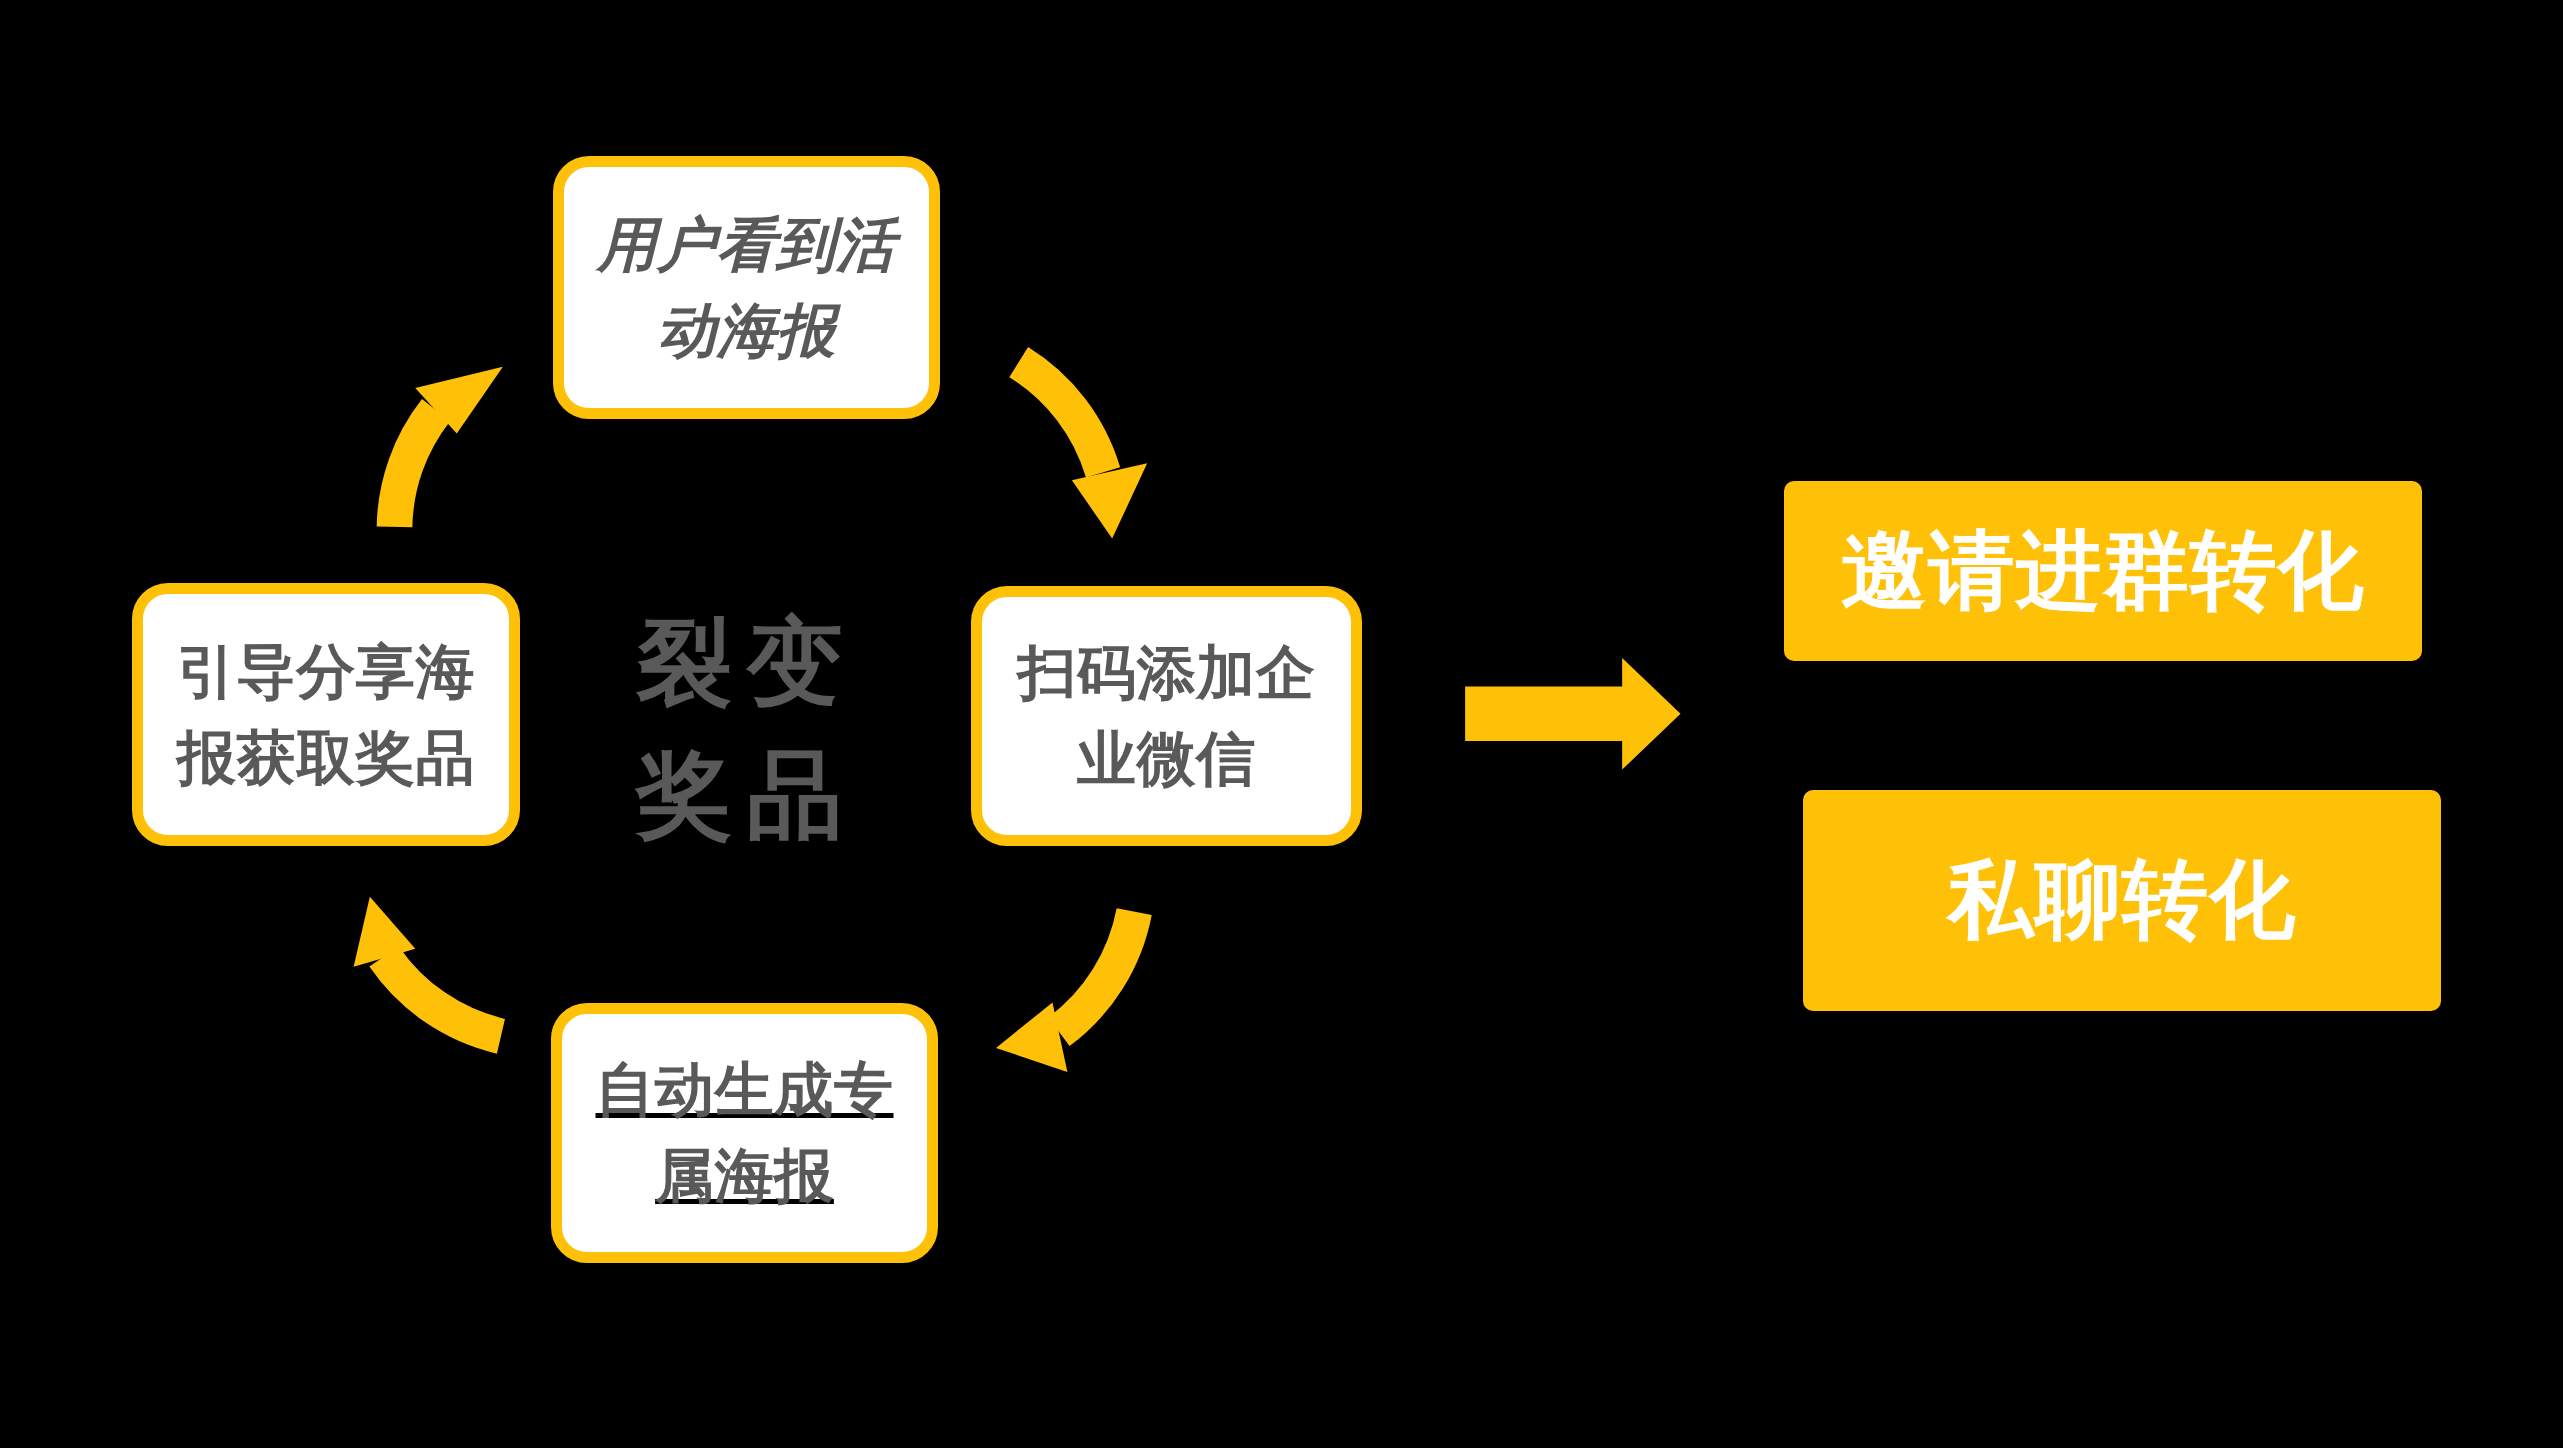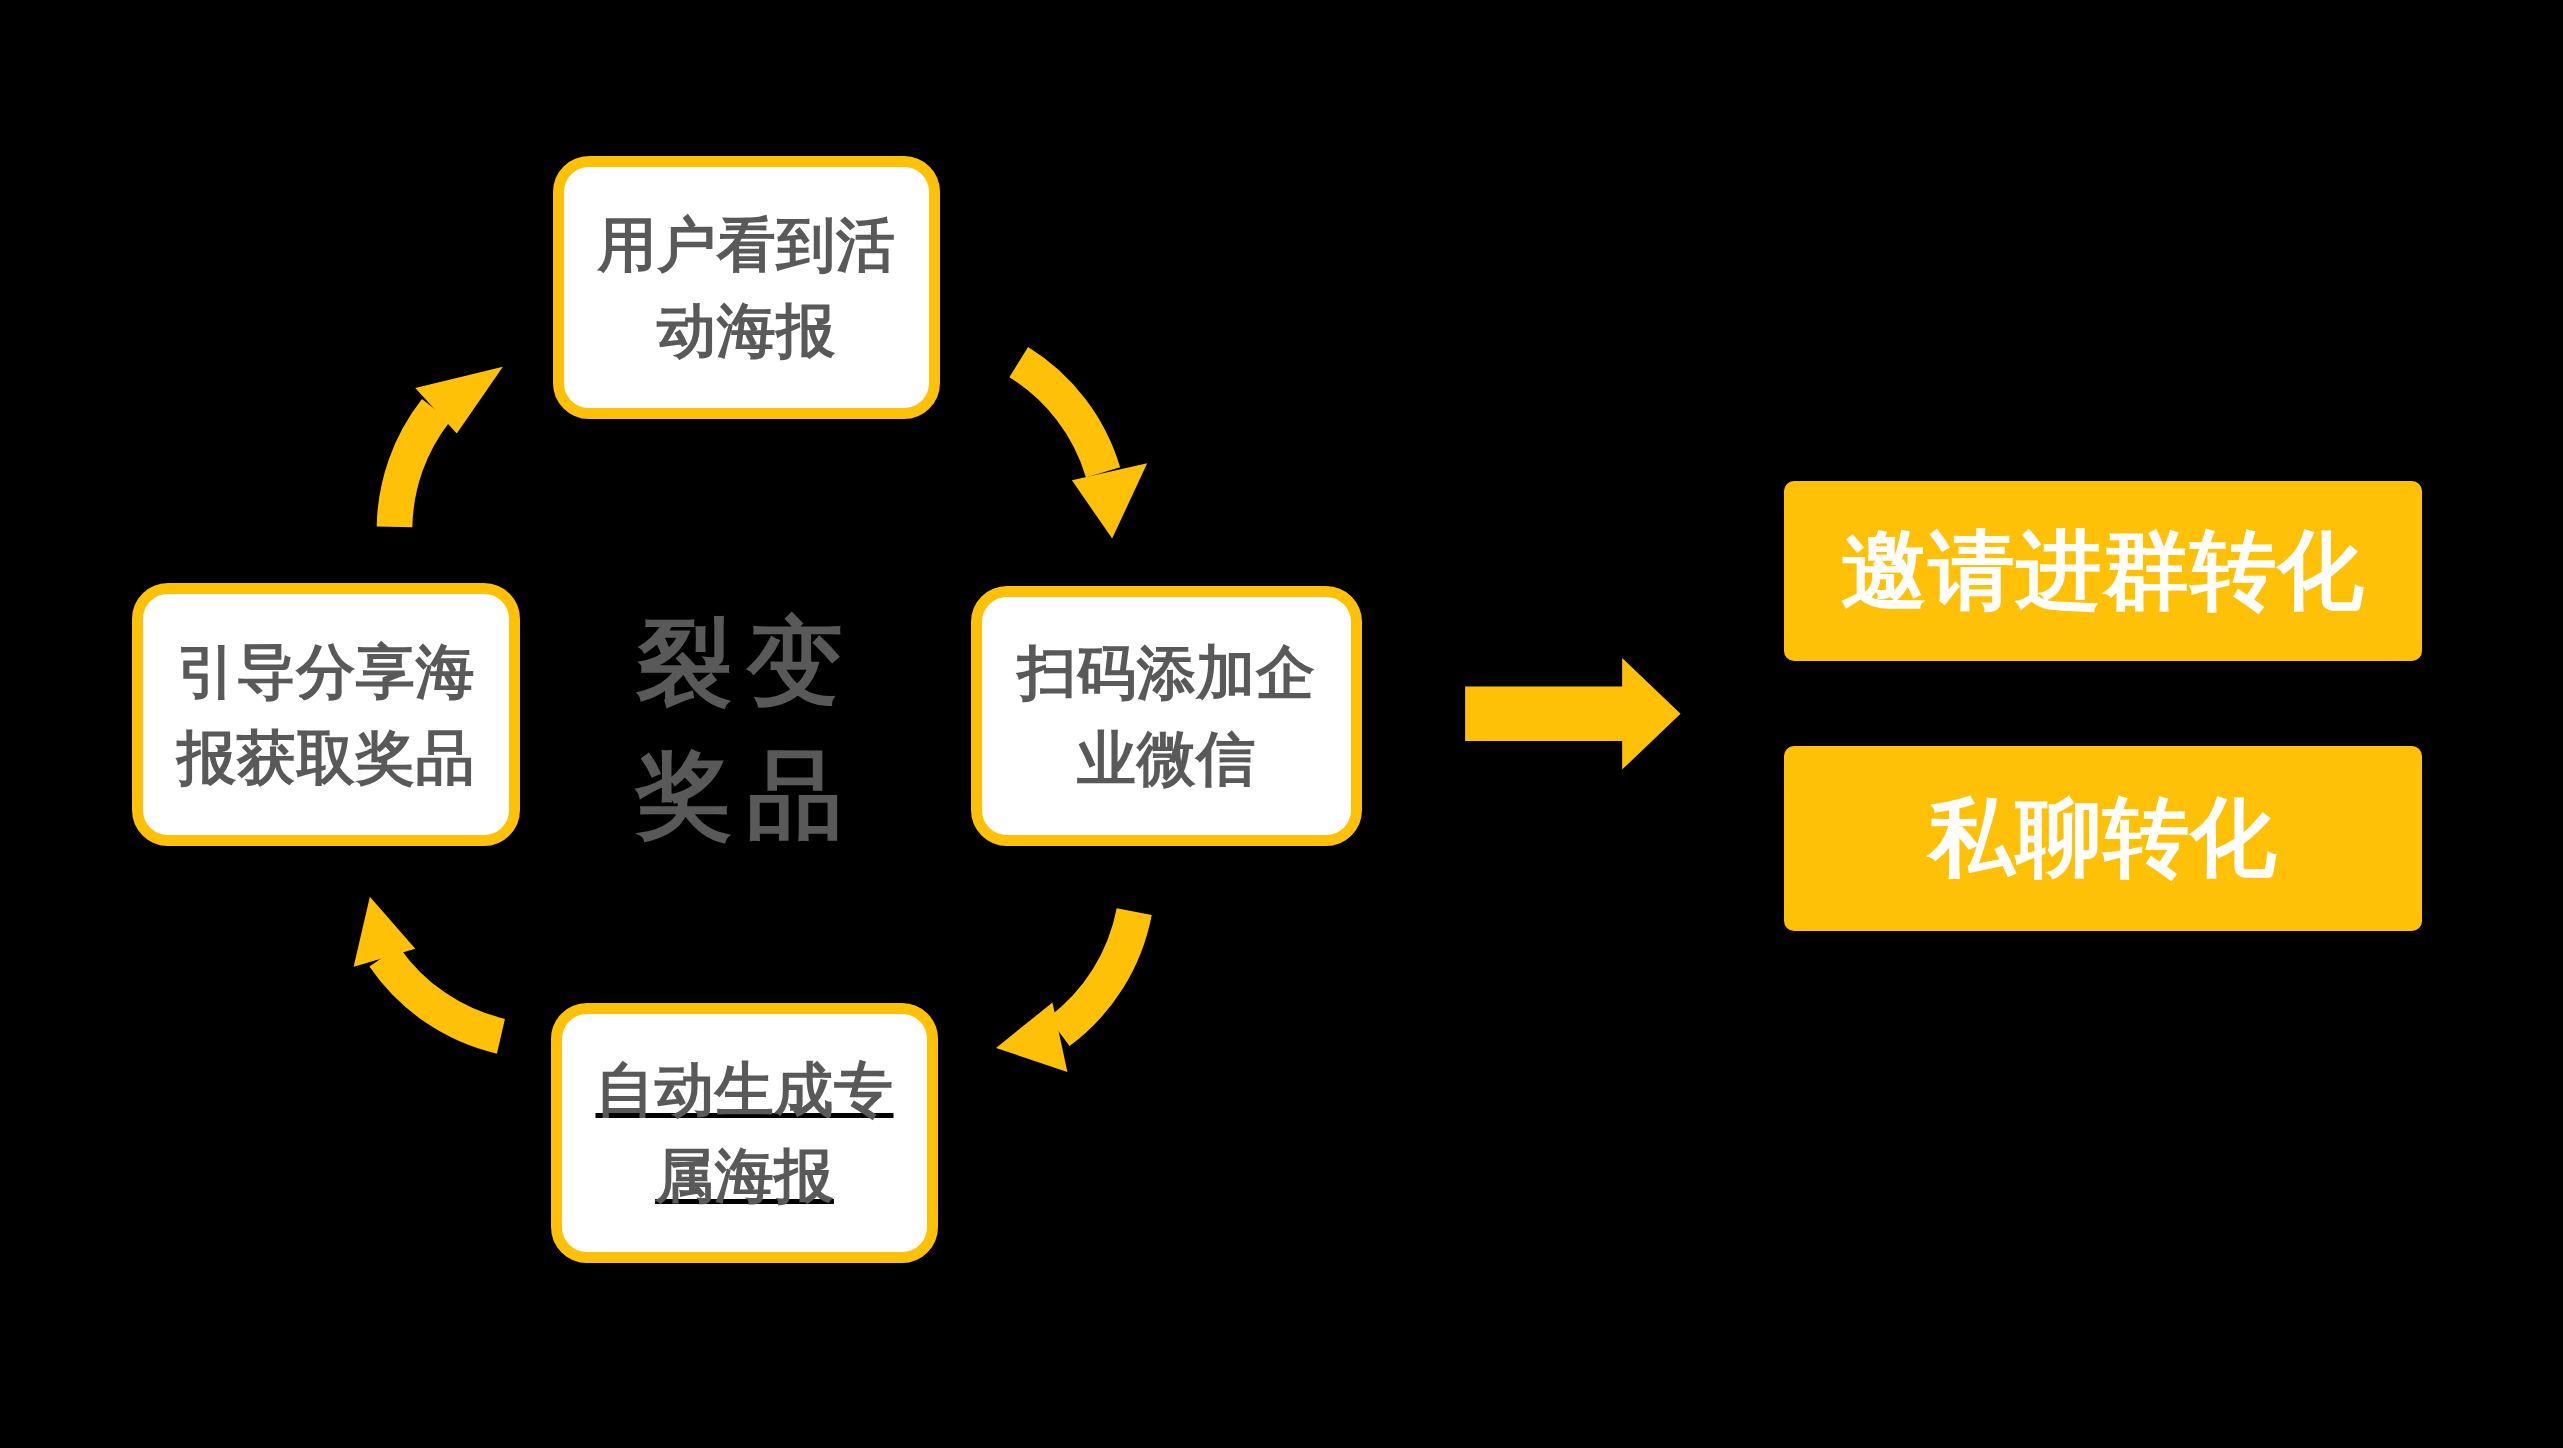--- a/index.html
+++ b/index.html
@@ -26,41 +26,41 @@
     border-radius:36px;
     box-sizing:border-box;
     display:flex;align-items:center;justify-content:center;
     text-align:center;
   }
   .node-text{
     font-weight:bold;color:var(--gray);
     font-size:59px;line-height:1.45;letter-spacing:0.6px;
   }
   .node-text span{display:block;}
-  .node-top{left:553px;top:156px;width:387px;height:263px;}
+  .node-top{left:553px;top:156px;width:387px;height:263px;font-style:italic;}
   .node-right{left:971px;top:586px;width:391px;height:260px;}
   .node-bottom{left:551px;top:1003px;width:387px;height:260px;text-decoration:underline;}
   .node-left{left:132px;top:583px;width:388px;height:263px;}
   .center-label{
     position:absolute;left:545px;top:586px;width:389px;height:286px;
     display:flex;flex-direction:column;align-items:center;justify-content:center;
     color:var(--gray);font-weight:bold;font-size:96px;line-height:1.39;
     letter-spacing:14.3px;text-align:center;
   }
   .center-label span{display:block;padding-left:14.3px;}
   .outcome{
     position:absolute;left:1784px;width:638px;
     background:var(--accent);
     border-radius:10px;
     display:flex;align-items:center;justify-content:center;
     color:var(--white);font-weight:bold;font-size:86px;letter-spacing:1.3px;
     text-align:center;
   }
   .outcome-1{top:481px;height:180px;}
-  .outcome-2{top:746px;height:185px;}
+  .outcome-2{top:790px;height:221px;margin-left:19px;}
 </style>
 </head>
 <body>
 
 <div class="stage">
 
   <svg class="arrows" viewBox="0 0 3950 2233" aria-hidden="true">
 
     <path class="arc" d="M 1570 558 A 300 300 0 0 1 1700 728"></path>
     <polygon class="head" points="1652,740 1768,714 1714,830"></polygon>

